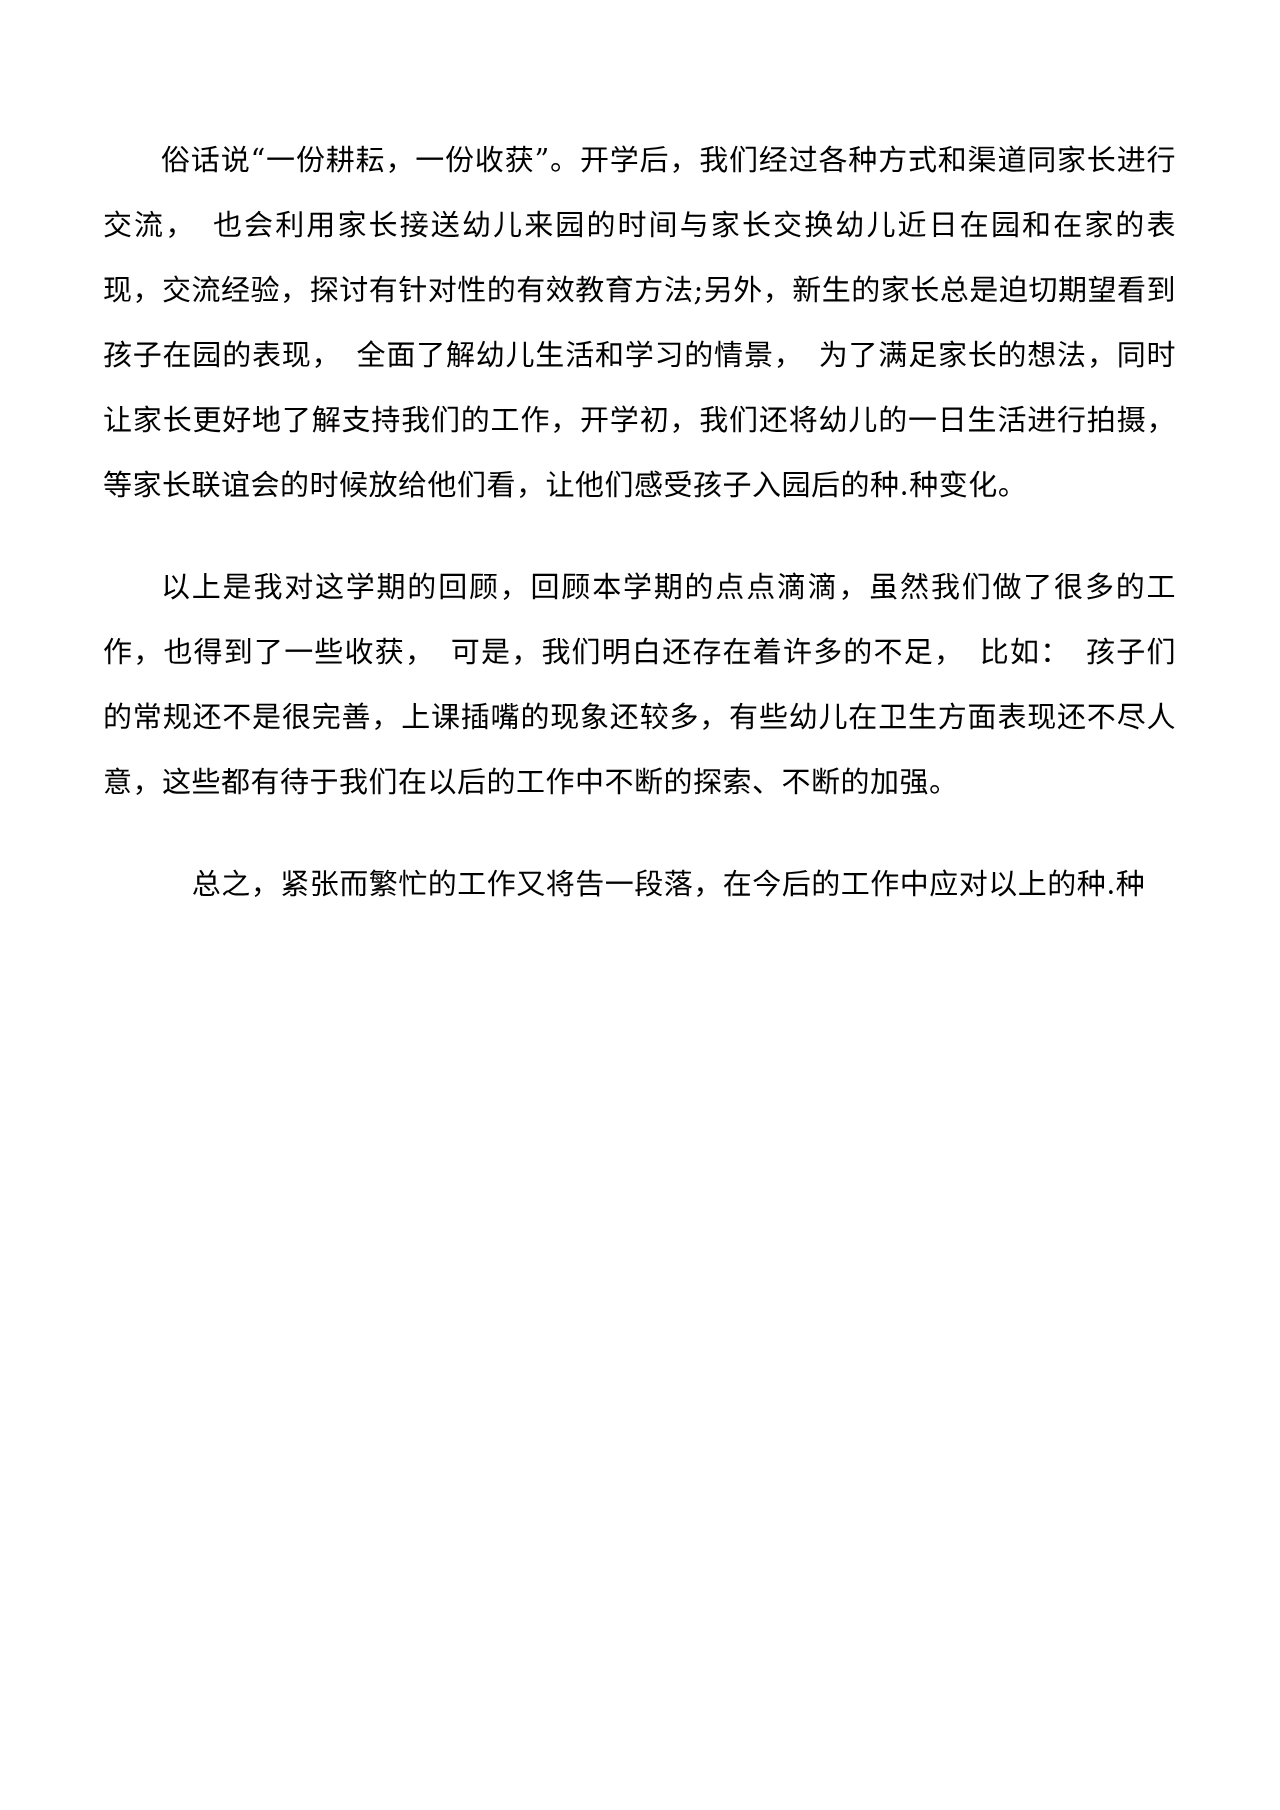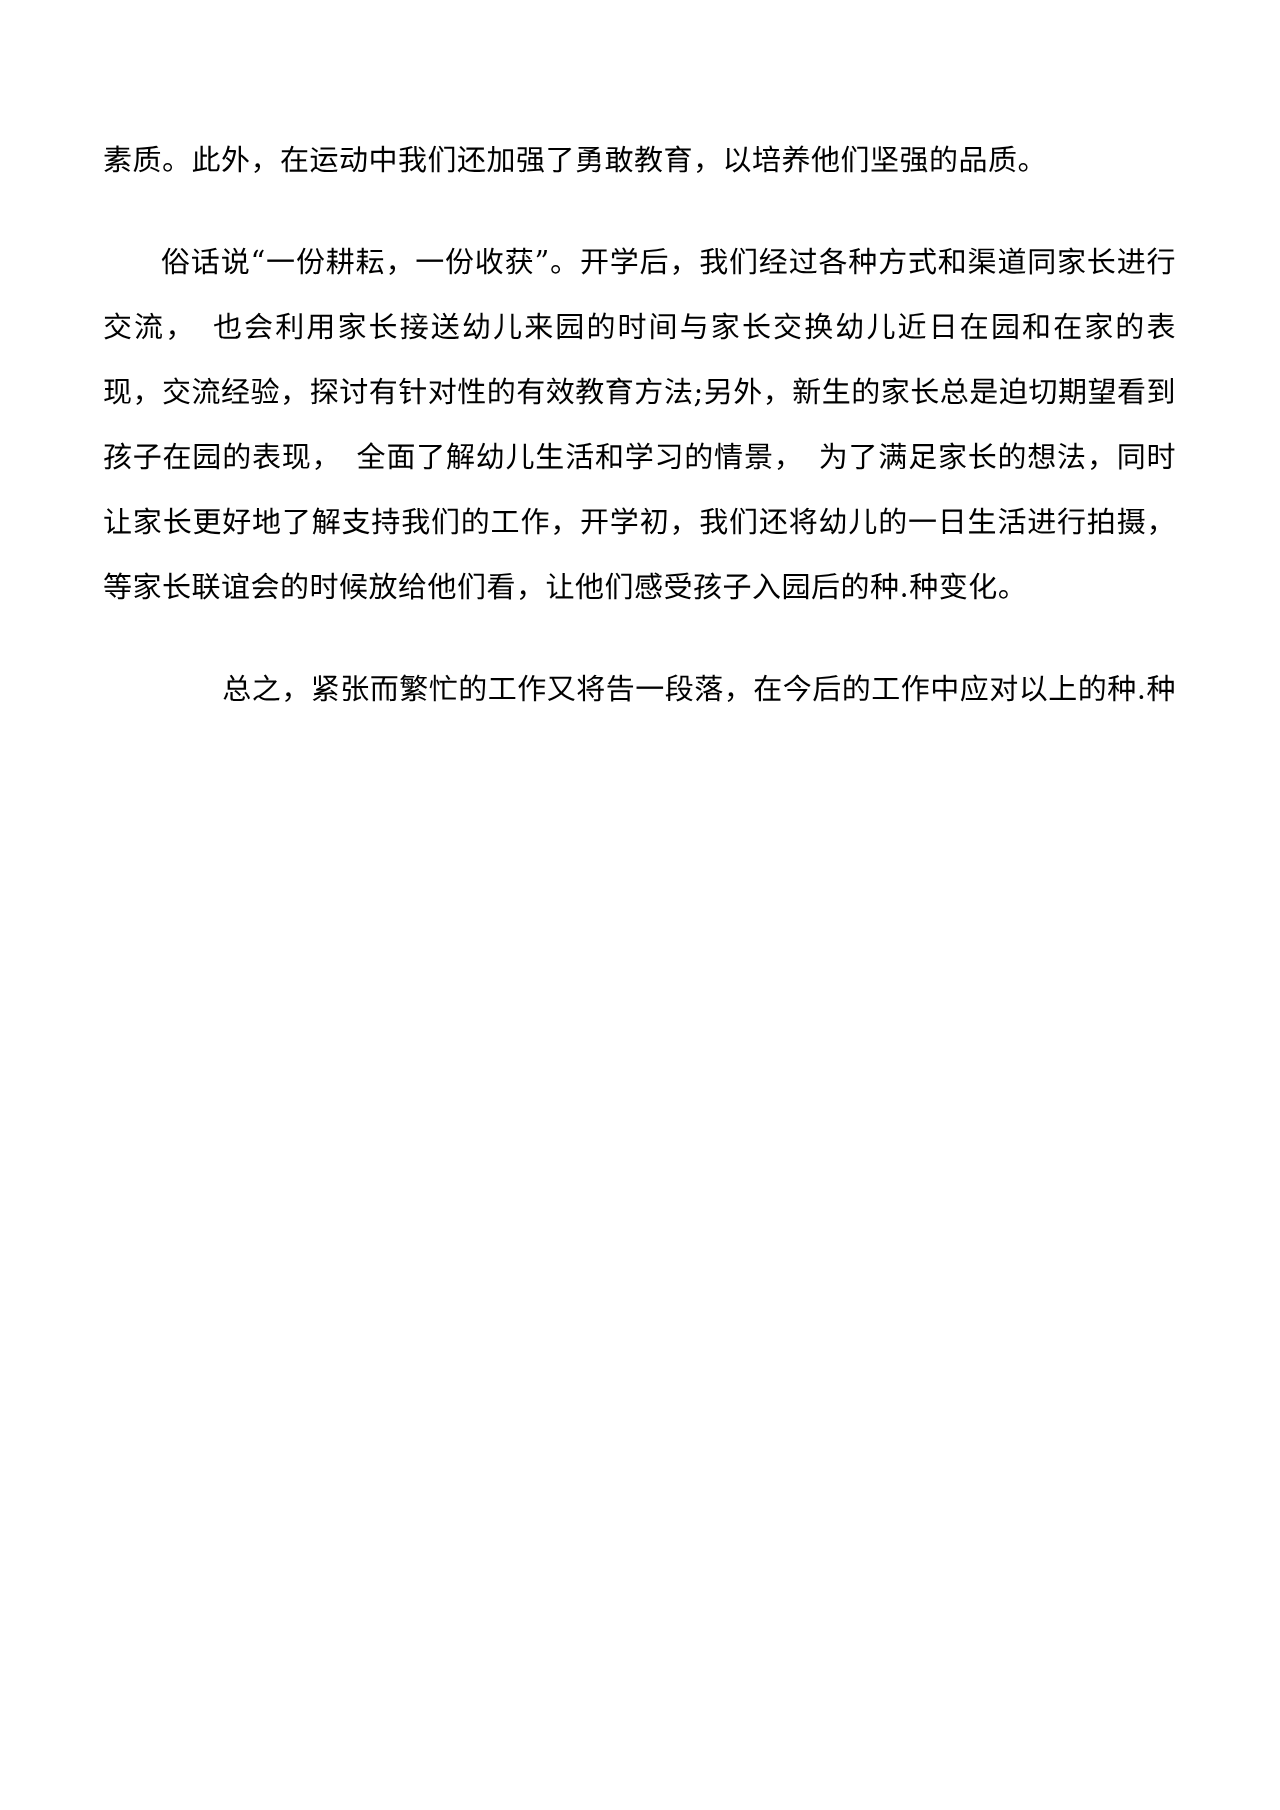--- a/index.html
+++ b/index.html
@@ -29,25 +29,25 @@
     text-align: justify;
     color: #000000;
   }
   .doc-body p.indent {
     text-indent: 2em;
   }
   .doc-body p.heading {
     text-align: left;
   }
   .doc-body p:last-child {
-    text-align: right;
+    text-align: center;
   }
 </style>
 </head>
 <body style="background: rgb(255, 255, 255);">
 
 <div class="page" style="color: rgb(0, 0, 0);">
   <div class="doc-body" id="doc-body">
-      <p class="body">素质。此外，在运动中我们还加强了勇敢教育，以培养他们坚强的品质。</p>
       <p class="body indent">俗话说“一份耕耘，一份收获”。开学后，我们经过各种方式和渠道同家长进行交流，　也会利用家长接送幼儿来园的时间与家长交换幼儿近日在园和在家的表现，交流经验，探讨有针对性的有效教育方法;另外，新生的家长总是迫切期望看到孩子在园的表现，　全面了解幼儿生活和学习的情景，　为了满足家长的想法，同时让家长更好地了解支持我们的工作，开学初，我们还将幼儿的一日生活进行拍摄，等家长联谊会的时候放给他们看，让他们感受孩子入园后的种.种变化。</p>
+      <p class="body indent">以上是我对这学期的回顾，回顾本学期的点点滴滴，虽然我们做了很多的工作，也得到了一些收获，　可是，我们明白还存在着许多的不足，　比如：　孩子们的常规还不是很完善，上课插嘴的现象还较多，有些幼儿在卫生方面表现还不尽人意，这些都有待于我们在以后的工作中不断的探索、不断的加强。</p>
       <p class="body indent">总之，紧张而繁忙的工作又将告一段落，在今后的工作中应对以上的种.种</p>
     </div>
 </div>
 
 </body></html>

